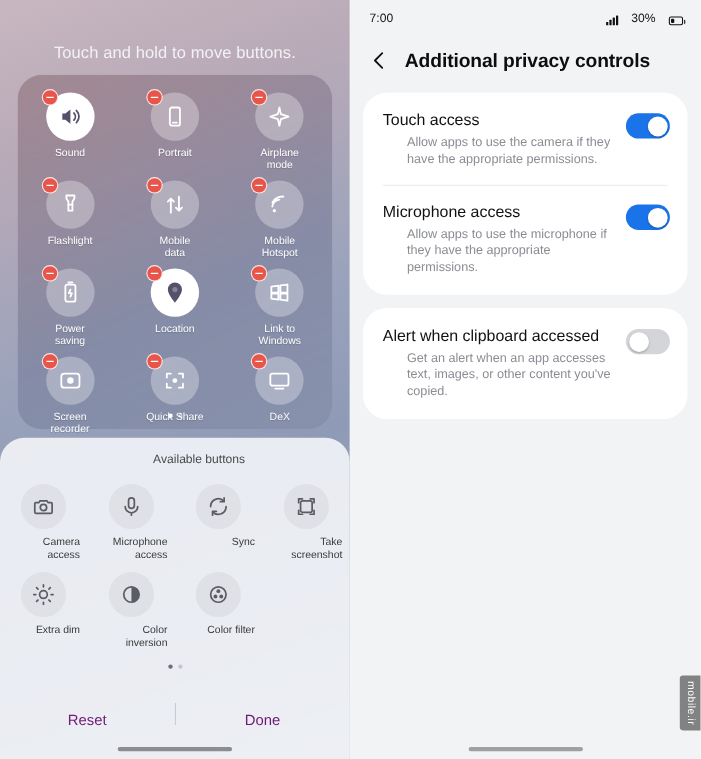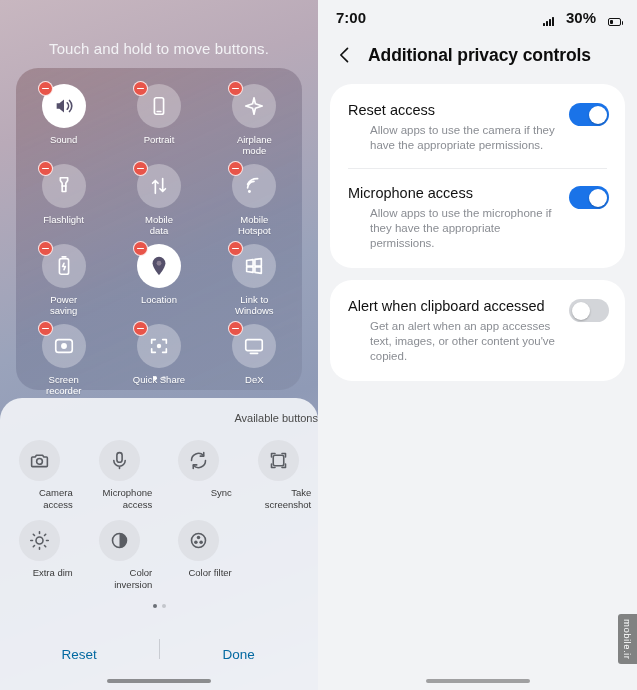--- a/index.html
+++ b/index.html
@@ -53,21 +53,21 @@
   .minus-badge::after { content: ""; width: 7px; height: 1.6px; background: #fff; border-radius: 1px; }
   .dots { position: absolute; bottom: 10px; left: 0; right: 0; display: flex; justify-content: center; gap: 5px; }
   .dot { width: 4px; height: 4px; border-radius: 50%; background: rgba(255,255,255,.45); }
   .dot.active { background: #fff; }
 
   .avail-card {
     position: absolute; left: 0; right: 0; top: 398px; bottom: 0;
     background: rgba(240,242,246,.93);
     border-top-left-radius: 22px; border-top-right-radius: 22px;
   }
-  .avail-title { text-align: right; font-size: 11px; color: #4a4a4a; padding-top: 14px; padding-left: 44px; }
+  .avail-title { text-align: center; font-size: 11px; color: #4a4a4a; padding-top: 14px; padding-left: 44px; }
   .avail-grid {
     display: grid; grid-template-columns: repeat(4, 1fr); row-gap: 10px;
     margin-top: 16px;
   }
   .atile { display: flex; flex-direction: column; align-items: center; }
   .atile-circle {
     width: 41px; height: 41px; border-radius: 50%;
     background: #dfe1e6; display: flex; align-items: center; justify-content: center;
   }
   .atile-circle svg { width: 21px; height: 21px; }
@@ -75,36 +75,36 @@
     margin-top: 6px; font-size: 9.5px; line-height: 11.5px; color: #3a3a3a;
     text-align: right; width: 66px;
   }
   .avail-dots { display: flex; justify-content: center; gap: 5px; margin-top: 14px; }
   .avail-dots .dot { background: #c3c6cc; }
   .avail-dots .dot.active { background: #6b6f76; }
   .bottom-actions {
     position: absolute; bottom: 28px; left: 0; right: 0;
     display: flex; align-items: center; justify-content: center;
   }
-  .bottom-actions .act { flex: 1; text-align: center; font-size: 13.5px; color: #0369a1; margin-top: 12px; }
+  .bottom-actions .act { flex: 1; text-align: center; font-size: 13.5px; color: #701a75; margin-top: 12px; }
   .divider-v { width: 1px; height: 20px; background: #c9ccd2; }
   .home-ind {
     position: absolute; bottom: 7px; left: 50%; transform: translateX(-50%);
     width: 104px; height: 4px; border-radius: 2px; background: rgba(60,60,60,.55);
   }
 
   
   .right {
     width: 319px; height: 690px; position: relative;
     background: #f2f3f5;
   }
   .statusbar {
     height: 34px; display: flex; align-items: center;
     justify-content: space-between; padding: 0 16px 0 18px;
-    font-size: 15px; color: #111; font-weight: bold;
+    font-size: 11px; color: #111;
   }
   .status-right { display: flex; align-items: flex-end; gap: 12px; }
   .sig { display: inline-flex; align-items: flex-end; gap: 1px; height: 10px; }
   .sig i { display: block; width: 2px; background: #111; border-radius: .5px; }
   .sig i:nth-child(1){height:3px}.sig i:nth-child(2){height:5px}
   .sig i:nth-child(3){height:7px}.sig i:nth-child(4){height:9px}
   .batt { width: 13px; height: 8px; border: 1px solid #111; border-radius: 2px; position: relative; }
   .batt::after { content:""; position:absolute; right:-3px; top:2px; width:1.5px; height:4px; background:#111; border-radius:0 1px 1px 0; }
   .batt i { position:absolute; left:1px; top:1px; bottom:1px; width:30%; background:#111; border-radius:1px; }
 
@@ -387,21 +387,21 @@
             <polyline points="15 4 7 12 15 20"></polyline>
           </svg>
       </div>
       <div class="r-title">Additional privacy controls</div>
     </div>
 
     <div id="settings-cards">
         <div class="card">
           <div class="row">
             <div class="row-text">
-              <div class="row-title">Reset access</div>
+              <div class="row-title">Touch access</div>
               <div class="row-desc">Allow apps to use the camera if they have the appropriate permissions.</div>
             </div>
             <div class="toggle on">
               <div class="knob"></div>
             </div>
           </div>
           <div class="hr"></div>
           <div class="row">
             <div class="row-text">
               <div class="row-title">Microphone access</div>

